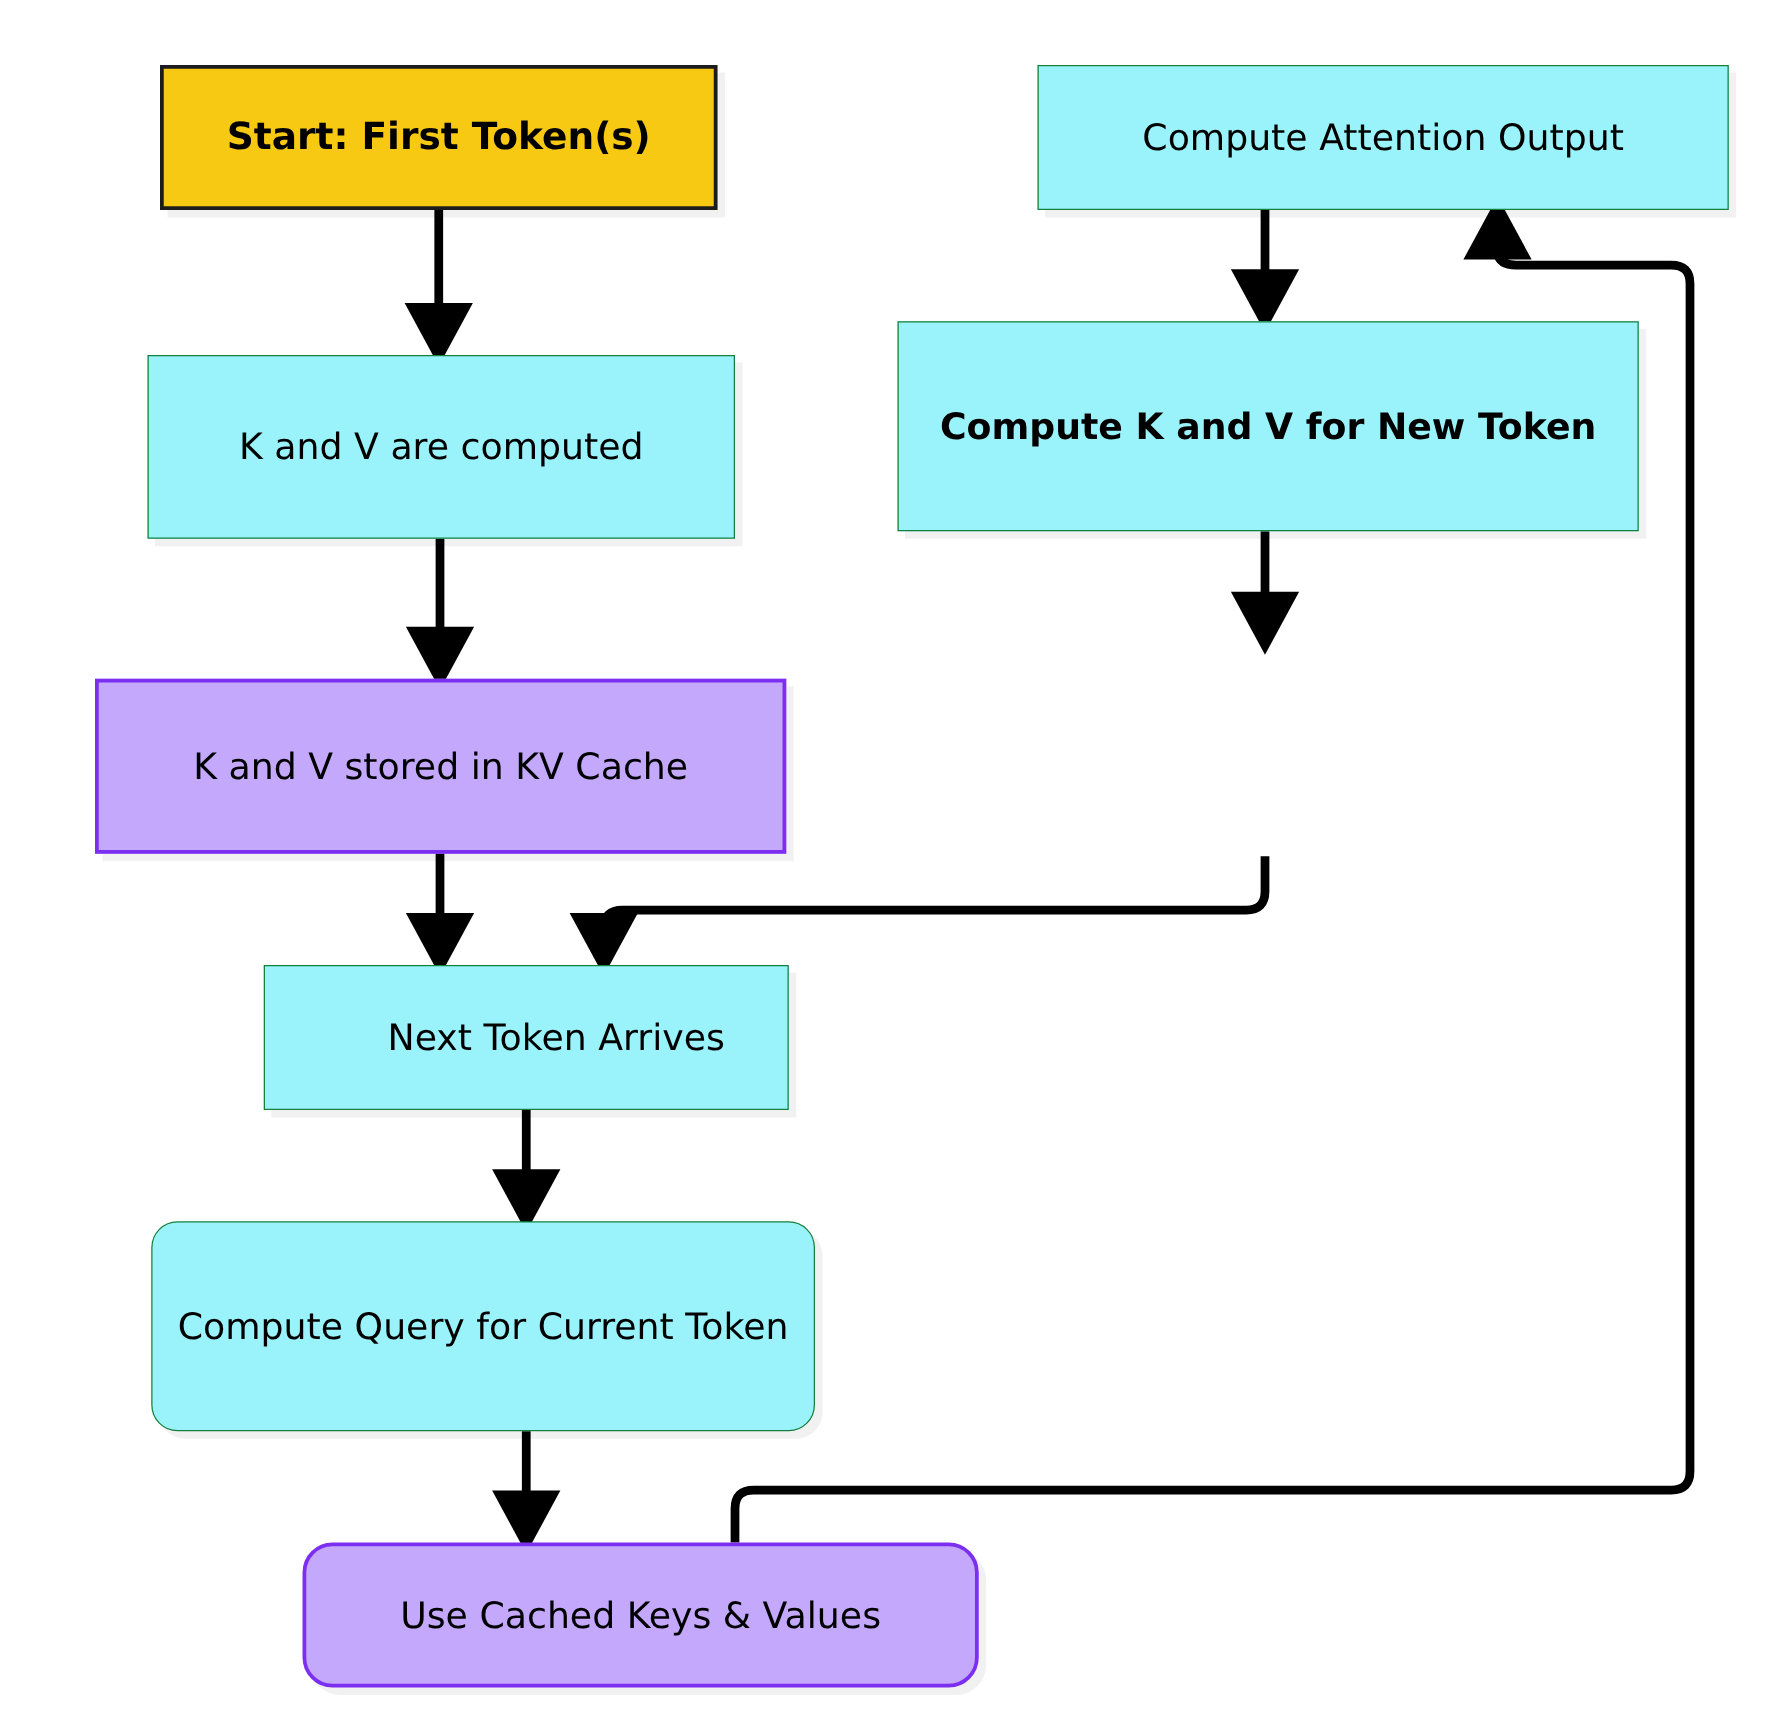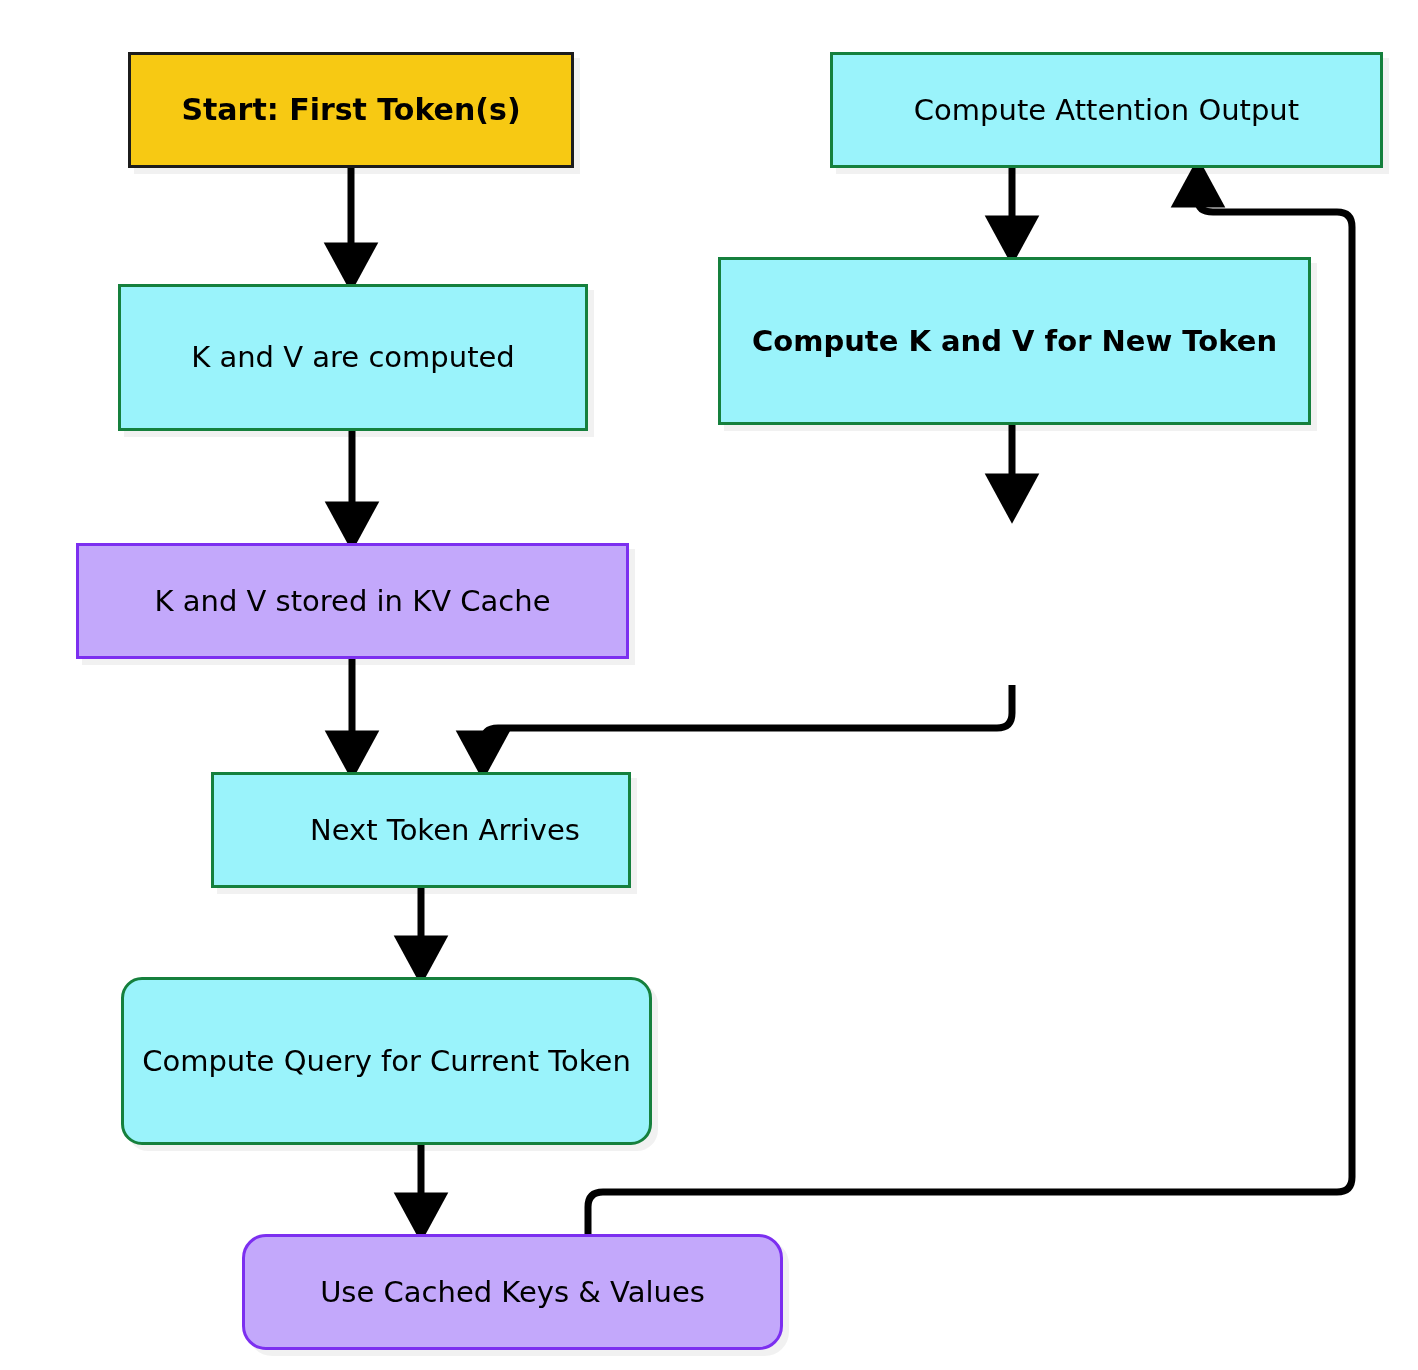--- a/index.html
+++ b/index.html
@@ -41,21 +41,21 @@
   }
   .n-start {
     background: #f7c913;
     border: 3px solid #1c1c1c;
     font-weight: bold;
     font-size: 30px;
     text-align: right;
   }
   .n-cyan {
     background: #9af3fb;
-    border: 3px solid #15803d;
+    border: 1px solid #15803d;
     font-size: 29px;
   }
   .n-purple {
     background: #c3a8fb;
     border: 3px solid #7c2ff0;
     font-size: 29px;
   }
 </style>
 </head>
 <body>
@@ -89,21 +89,21 @@
   </svg>
 
   <div class="node n-start" style="left:128px; top:52px; width:446px; height:116px;">
     <span>Start: First Token(s)</span>
   </div>
 
   <div class="node n-cyan" style="left:118px; top:284px; width:470px; height:147px;">
     <span>K and V are computed</span>
   </div>
 
-  <div class="node n-purple" style="left:76px; top:543px; width:553px; height:116px;">
+  <div class="node n-purple" style="left:76px; top:543px; width:553px; height:140px;">
     <span>K and V stored in KV Cache</span>
   </div>
 
   <div class="node n-cyan" style="left:211px; top:772px; width:420px; height:116px;padding-left:48px;">
     <span>Next Token Arrives</span>
   </div>
 
   <div class="node n-cyan" style="left:121px; top:977px; width:531px; height:168px;border-radius:21px;">
     <span>Compute Query for Current Token</span>
   </div>

